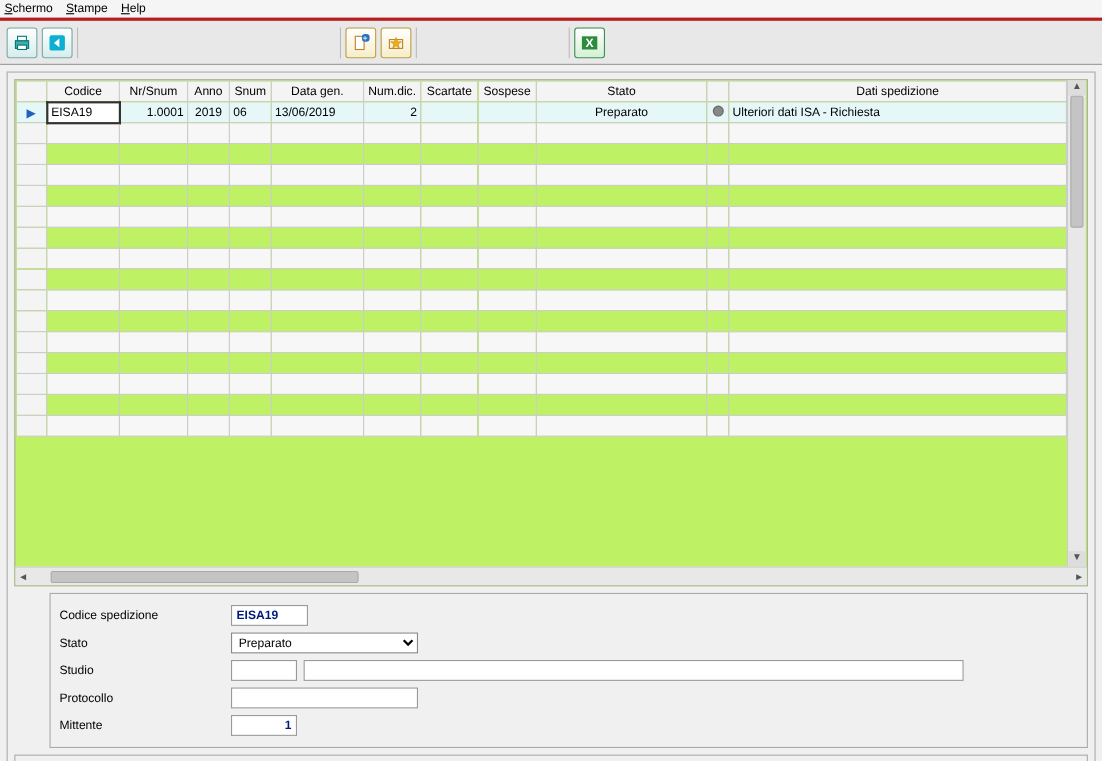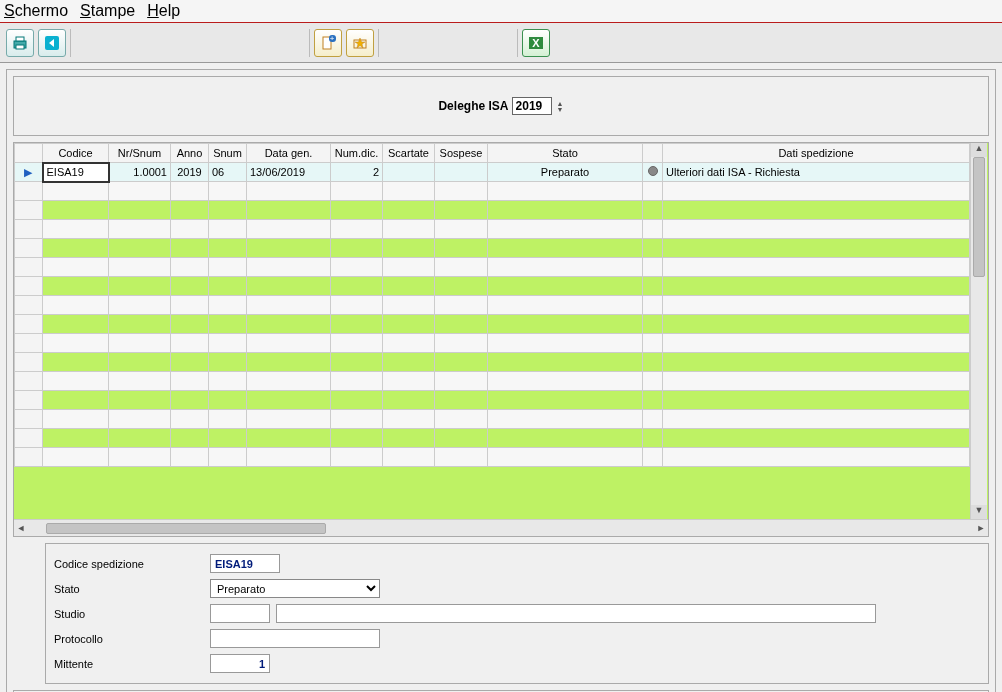--- a/index.html
+++ b/index.html
@@ -6,25 +6,25 @@
 body {
   font-family: Tahoma, Arial, sans-serif;
   font-size: 11px;
   background: #f0f0f0;
   width: 1002px;
   height: 692px;
   overflow: hidden;
 }
 .menubar {
   background: #f5f5f5;
-  border-bottom: 1px solid #b91c1c;
+  border-bottom: 3px solid #b91c1c;
   padding: 2px 4px;
   display: flex;
   gap: 12px;
-  font-size: 16px;
+  font-size: 11px;
 }
 .menubar span { cursor: pointer; }
 .menubar span u { text-decoration: underline; }
 .toolbar {
   background: #e8e8e8;
   border-bottom: 1px solid #999;
   padding: 4px 6px;
   display: flex;
   align-items: center;
   height: 40px;
@@ -233,28 +233,20 @@
       <svg width="18" height="18">
           <rect x="2" y="3" width="14" height="12" fill="#2e8b3e"></rect>
           <text x="9" y="13" font-size="11" font-weight="bold" fill="#fff" text-anchor="middle">X</text>
         </svg>
     </div>
   </div>
 </div>
 
 <div class="main-frame">
 
-  <div class="header-box">
-    <strong>Deleghe ISA</strong>
-    <input class="year-input" value="2019" style="">
-    <span class="spinner">
-      <span>▲</span>
-      <span>▼</span>
-    </span>
-  </div>
 
   <div class="grid-wrap">
     <div class="grid-container">
       <div style="overflow:hidden">
         <table class="grid">
           <colgroup>
             <col style="width:28px">
               <col style="width:66px">
               <col style="width:62px">
             <col style="width:38px">

